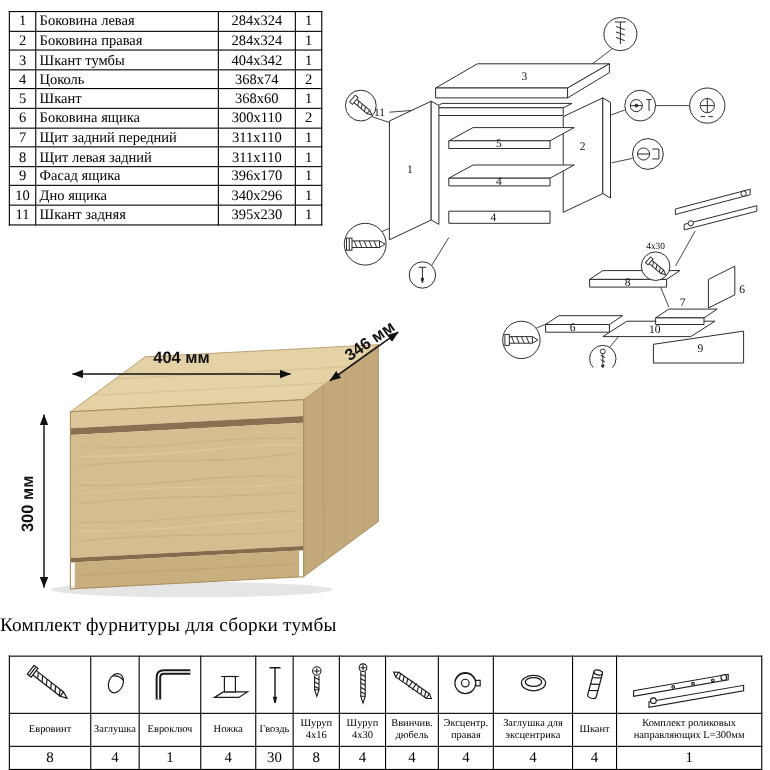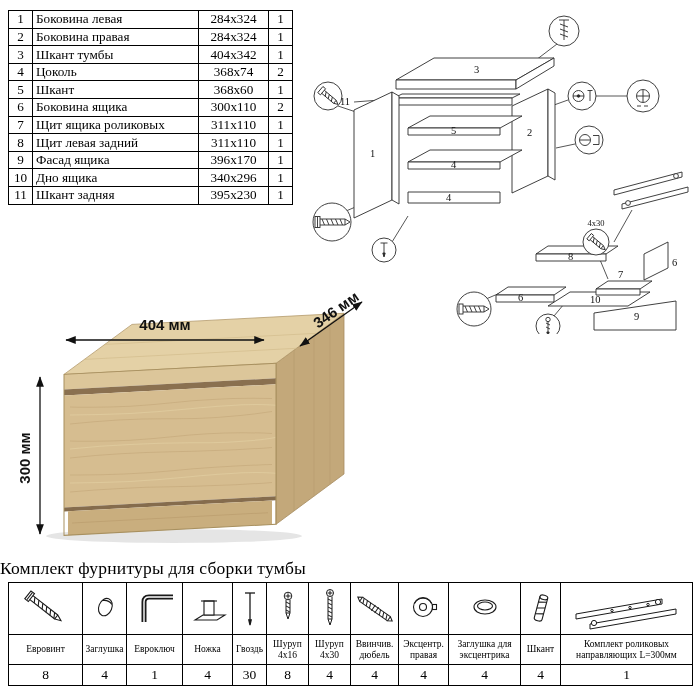--- a/index.html
+++ b/index.html
@@ -11,21 +11,21 @@
   .parts{position:absolute;left:8px;top:10px;width:284px;table-layout:fixed}
   .parts td{border:1px solid #000;font-size:13.2px;height:17.6px;padding:0 3px;line-height:1.05;overflow:hidden;white-space:nowrap}
   .parts td.c{text-align:center;padding:0 1px}
   .parts tr.sub td.name{}
   
   .diagram{position:absolute;left:296px;top:4px}
   
   .render{position:absolute;left:14px;top:282px}
   
   .hw-title{position:absolute;top:558px;left:0;width:100%;text-align:left;font-size:17.5px;letter-spacing:.2px}
-  .hw{position:absolute;left:8px;top:582px;width:684px;table-layout:fixed}
+  .hw{position:absolute;left:8px;top:596px;width:684px;table-layout:fixed}
   .hw td{border:1px solid #000;text-align:center;vertical-align:middle;overflow:hidden}
   .hw tr.icons td{height:52px}
   .hw tr.names td{font-size:9.5px;line-height:1.15;height:30px;padding:1px}
   .hw tr.qty td{font-size:13.5px;height:21px}
   .hw svg{display:inline-block;vertical-align:middle}
   .dimlbl{font-family:"Liberation Sans",sans-serif;font-weight:bold;font-size:15px;fill:#111}
   .dlab{font-family:"Liberation Serif",serif;font-size:10.5px;fill:#111}
 </style>
 </head>
 <body>
@@ -71,21 +71,21 @@
           <td class="c">1</td>
         </tr>
       <tr>
           <td class="c">6</td>
           <td class="name">Боковина ящика</td>
           <td class="c">300x110</td>
           <td class="c">2</td>
         </tr>
       <tr>
           <td class="c">7</td>
-          <td class="name">Щит ящика роликовых</td>
+          <td class="name">Щит задний передний</td>
           <td class="c">311x110</td>
           <td class="c">1</td>
         </tr>
       <tr>
           <td class="c">8</td>
           <td class="name">Щит левая задний</td>
           <td class="c">311x110</td>
           <td class="c">1</td>
         </tr>
       <tr>

